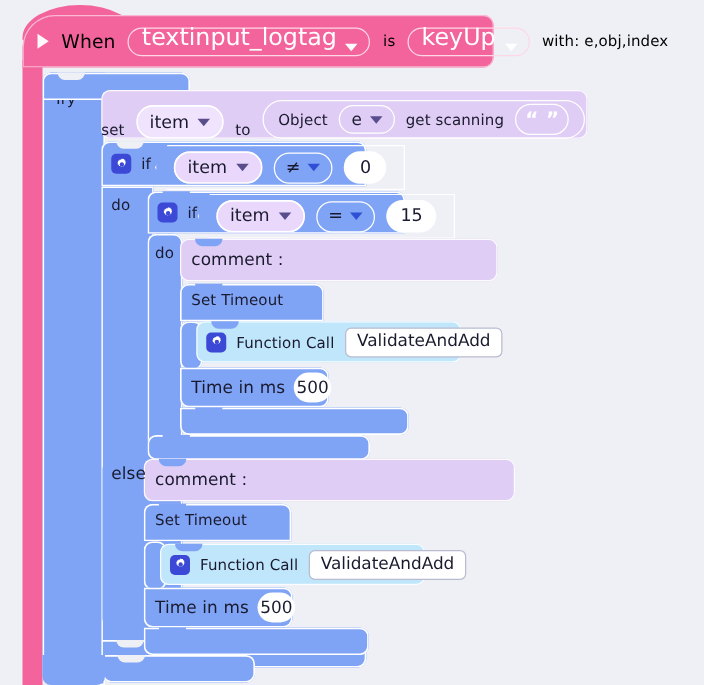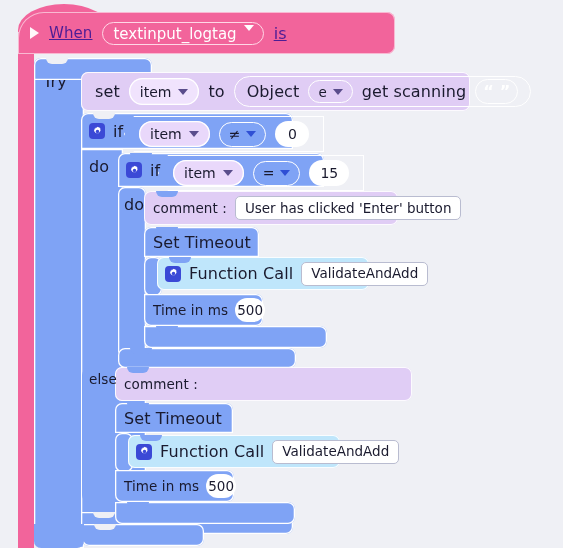--- a/index.html
+++ b/index.html
@@ -17,26 +17,26 @@
     height: 548px;
     background: #eff0f5;
   }
 
   
   .blk {
     position: absolute;
     border-radius: 7px;
   }
   .lbl {
-    font-size: 16px;
+    font-size: 12px;
     color: #1a1a2e;
     white-space: nowrap;
     letter-spacing: .1px;
   }
-  .lbl.white { color: #4c1d95; text-decoration: underline; }
+  .lbl.white { color: #000000; }
 
   
   .notch {
     position: absolute;
     width: 22px; height: 6px;
     border-bottom-left-radius: 6px;
     border-bottom-right-radius: 6px;
   }
 
   
@@ -61,27 +61,27 @@
   #event-rail {
     position: absolute;
     left: 18px; top: 48px;
     width: 16px; height: 500px;
     background: #f2649b;
   }
   .row { display: flex; align-items: center; height: 100%; }
 
   
   .pill-pink {
-    display: inline-flex; align-items: flex-start; gap: 7px;
+    display: inline-flex; align-items: flex-end; gap: 7px;
     border: 1.6px solid #ffd7e6;
     border-radius: 13px;
     padding: 2px 9px 3px 10px;
     height: 23px;
     color: #fff;
-    font-size: 15px;
+    font-size: 19px;
   }
   .caret {
     width: 0; height: 0;
     border-left: 5px solid transparent;
     border-right: 5px solid transparent;
     border-top: 6px solid #ffffff;
   }
   .caret.dark {
     border-top-color: #5a4d8c;
   }
@@ -178,33 +178,38 @@
 
   <div id="event-hat" class="blk">
     <div class="row" style="padding-left:12px; gap:10px;">
       <span class="play-tri"></span>
       <span class="lbl white" style="font-size:15px;">When</span>
       <span class="pill-pink">
         <span>textinput_logtag</span>
         <span class="caret"></span>
       </span>
       <span class="lbl white">is</span>
+      <span class="pill-pink">
+        <span>keyUp</span>
+        <span class="caret"></span>
+      </span>
+      <span class="lbl white">with: e,obj,index</span>
     </div>
   </div>
 
   <div class="blk blue outline" style="left:34px; top:58px; width:50px; height:490px; border-radius:7px 0 0 7px;">
     <span class="lbl" style="position:absolute; left:9px; top:14px;">Try</span>
   </div>
   <div class="notch" style="left:46px; top:58px; background:#eff0f5;"></div>
 
   <div class="blk blue outline" style="left:34px; top:58px; width:118px; height:22px; border-radius:7px 7px 0 0;"></div>
   <div class="notch" style="left:46px; top:58px; background:#eff0f5; z-index:3;"></div>
 
   <div class="blk lav" style="left:81px; top:72px; width:389px; height:39px;">
-    <div class="row" style="padding-left:14px; gap:9px;">
+    <div class="row" style="padding-left:0; gap:9px;align-items:flex-end;">
       <span class="lbl">set</span>
       <span class="pill-lav" style="background:#f0e3fd;">
         <span>item</span>
         <span class="caret dark"></span>
       </span>
       <span class="lbl">to</span>
 
       <span class="pill-ghost" style="height:31px; border-radius:16px; padding:0 12px; gap:9px;">
         <span class="lbl">Object</span>
         <span class="pill-ghost" style="height:23px; padding:0 9px; gap:6px; border-radius:12px;">
@@ -280,21 +285,20 @@
     </div>
   </div>
 
   <div class="blk blue outline" style="left:118px; top:187px; width:28px; height:172px;">
     <span class="lbl" style="position:absolute; left:6px; top:8px;">do</span>
   </div>
 
   <div class="blk lav" style="left:144px; top:191px; width:254px; height:34px;">
     <div class="row" style="padding-left:9px; gap:8px;">
       <span class="lbl" style="font-size:13.5px;">comment :</span>
-      <span class="field-text">User has clicked 'Enter' button</span>
     </div>
   </div>
   <div class="notch" style="left:156px; top:191px; background:#7fa3f5; z-index:3;"></div>
 
   <div class="blk blue outline" style="left:144px; top:227px; width:115px; height:30px; border-radius:7px 7px 0 0;">
     <span class="lbl" style="position:absolute; left:9px; top:6px;">Set Timeout</span>
   </div>
   <div class="notch" style="left:156px; top:227px; background:#7fa3f5; z-index:3;"></div>
 
   <div class="blk blue outline" style="left:144px; top:257px; width:18px; height:39px;"></div>

